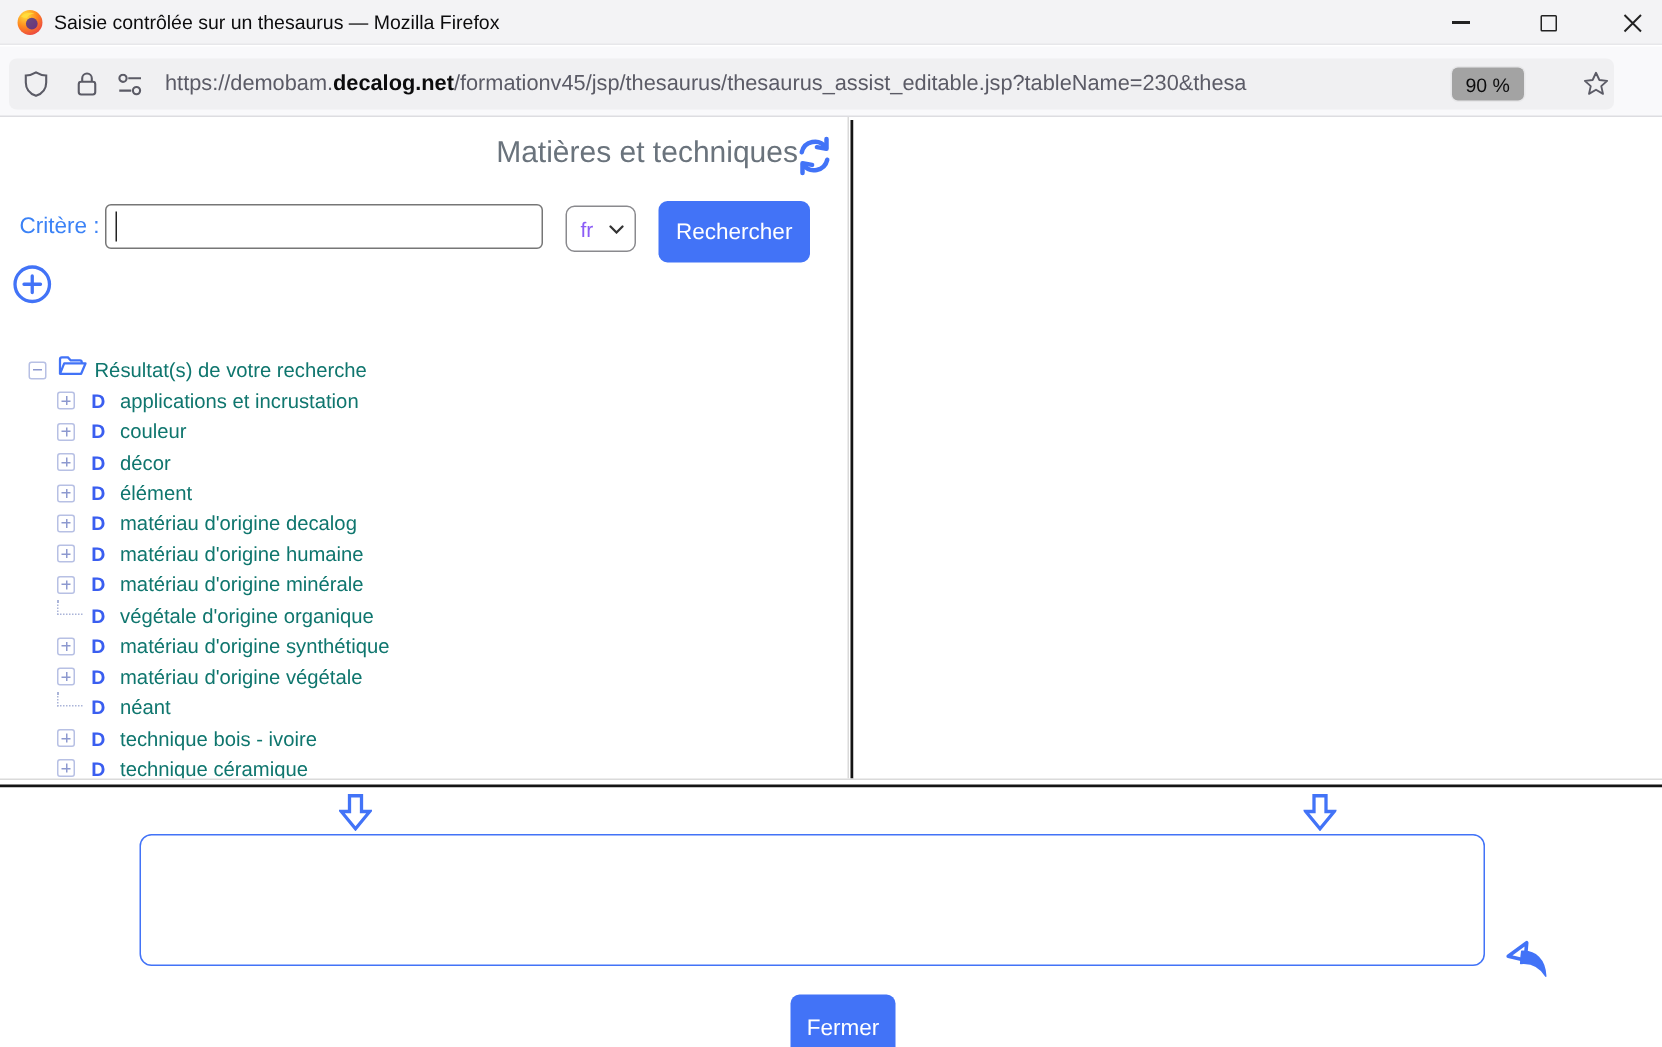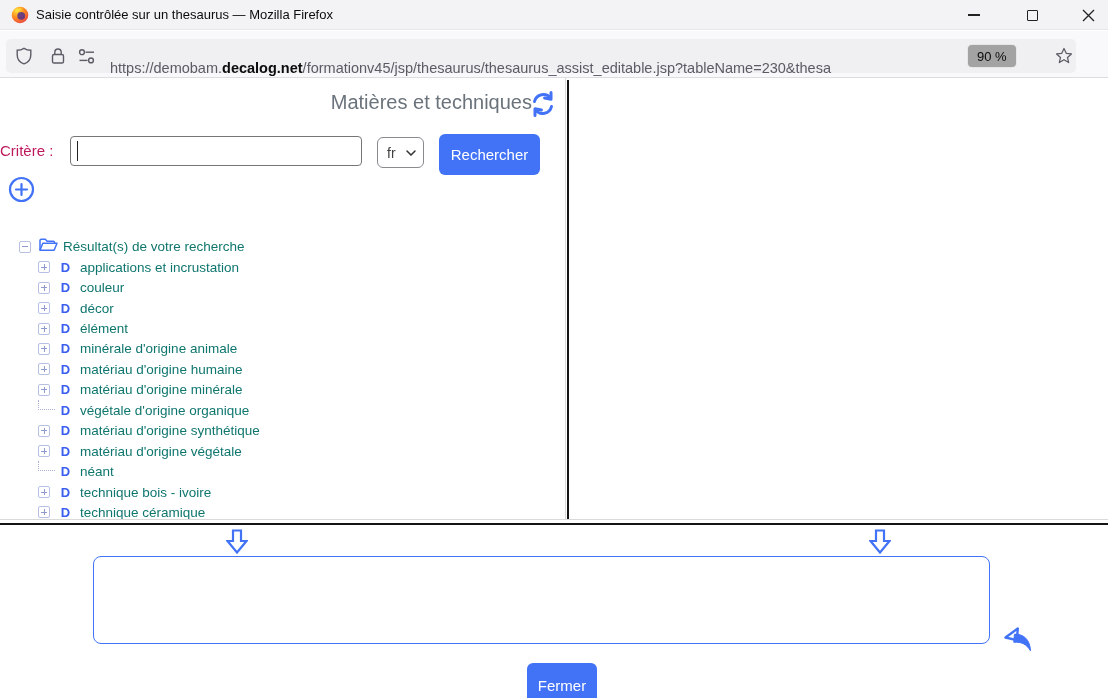--- a/index.html
+++ b/index.html
@@ -30,21 +30,21 @@
   }
   #urlbar {
     position:absolute; left:6px; top:8px; width:1070px; height:34px;
     background:#f0f0f2; border-radius:5px;
   }
   .ubar-icon { position:absolute; top:8px; }
   #shield-icon { left:9px; }
   #lock-icon { left:44px; }
   #perm-icon { left:72px; top:10px; }
   #url-text {
-    position:absolute; left:104px; top:12px; width:858px; height:34px; line-height:34px;
+    position:absolute; left:104px; top:0; width:858px; height:34px; line-height:34px;
     font-size:14.5px; color:#5b5b66; white-space:nowrap; overflow:hidden;
   }
   #url-text b { color:#0c0c0d; font-weight:700; }
   #zoom-badge {
     position:absolute; left:962px; top:6px; height:22px; padding:0 9px;
     background:#a3a3a3; border-radius:4px; font-size:13px; color:#0c0c0d;
     display:flex; align-items:center; box-shadow:0 0 0 1px rgba(0,0,0,0.04);
   }
   #star-icon { position:absolute; left:1048px; top:7px; }
   #menu-icon { position:absolute; left:1080px; top:16px; width:17px; }
@@ -60,31 +60,31 @@
   #h-black  { position:absolute; left:0; top:523px; width:1108px; height:2px; background:#141414; }
   #right-pane { position:absolute; left:569px; top:78px; width:539px; height:441px; background:#fff; }
 
   
   #panel-title {
     position:absolute; left:0; top:13px; width:532px; text-align:right;
     font-size:20px; color:#6a737c; font-weight:400;
   }
   #refresh-btn { position:absolute; left:529px; top:12px; width:28px; height:28px; cursor:pointer; }
 
-  #criteria-label { position:absolute; left:0; top:64px; font-size:15px; color:#be185d; }
+  #criteria-label { position:absolute; left:13px; top:64px; font-size:15px; color:#3b82f6; }
   #criteria-input {
     position:absolute; left:70px; top:58px; width:292px; height:30px;
     border:1px solid #767676; border-radius:4px; background:#fff;
     font:15px "Liberation Sans", sans-serif; padding:0 7px; color:#111; outline:none;
   }
   #caret { position:absolute; left:77px; top:63px; width:1px; height:20px; background:#222; }
   #lang-select {
     position:absolute; left:377px; top:59px; width:47px; height:31px;
     border:1px solid #8a8a8e; border-radius:6px; background:#fff;
-    display:flex; align-items:center; padding-left:9px; font-size:14px; color:#404040; cursor:pointer;
+    display:flex; align-items:center; padding-left:9px; font-size:14px; color:#8b5cf6; cursor:pointer;
   }
   #lang-select svg { position:absolute; right:7px; top:12px; }
   #search-btn {
     position:absolute; left:439px; top:56px; width:101px; height:41px;
     background:var(--accent); border:none; border-radius:6px;
     color:#fff; font:15px "Liberation Sans", sans-serif; cursor:pointer;
   }
   #add-btn { position:absolute; left:8px; top:98px; width:27px; height:27px; cursor:pointer; }
 
   
@@ -259,21 +259,21 @@
     <span class="expander plus"></span>
 
     <span class="d-icon">D</span>
     <span class="tree-label">élément</span>
   </div>
 
   <div class="tree-row">
     <span class="expander plus"></span>
 
     <span class="d-icon">D</span>
-    <span class="tree-label">minérale d'origine animale</span>
+    <span class="tree-label">matériau d'origine decalog</span>
   </div>
 
   <div class="tree-row">
     <span class="expander plus"></span>
 
     <span class="d-icon">D</span>
     <span class="tree-label">matériau d'origine humaine</span>
   </div>
 
   <div class="tree-row">

